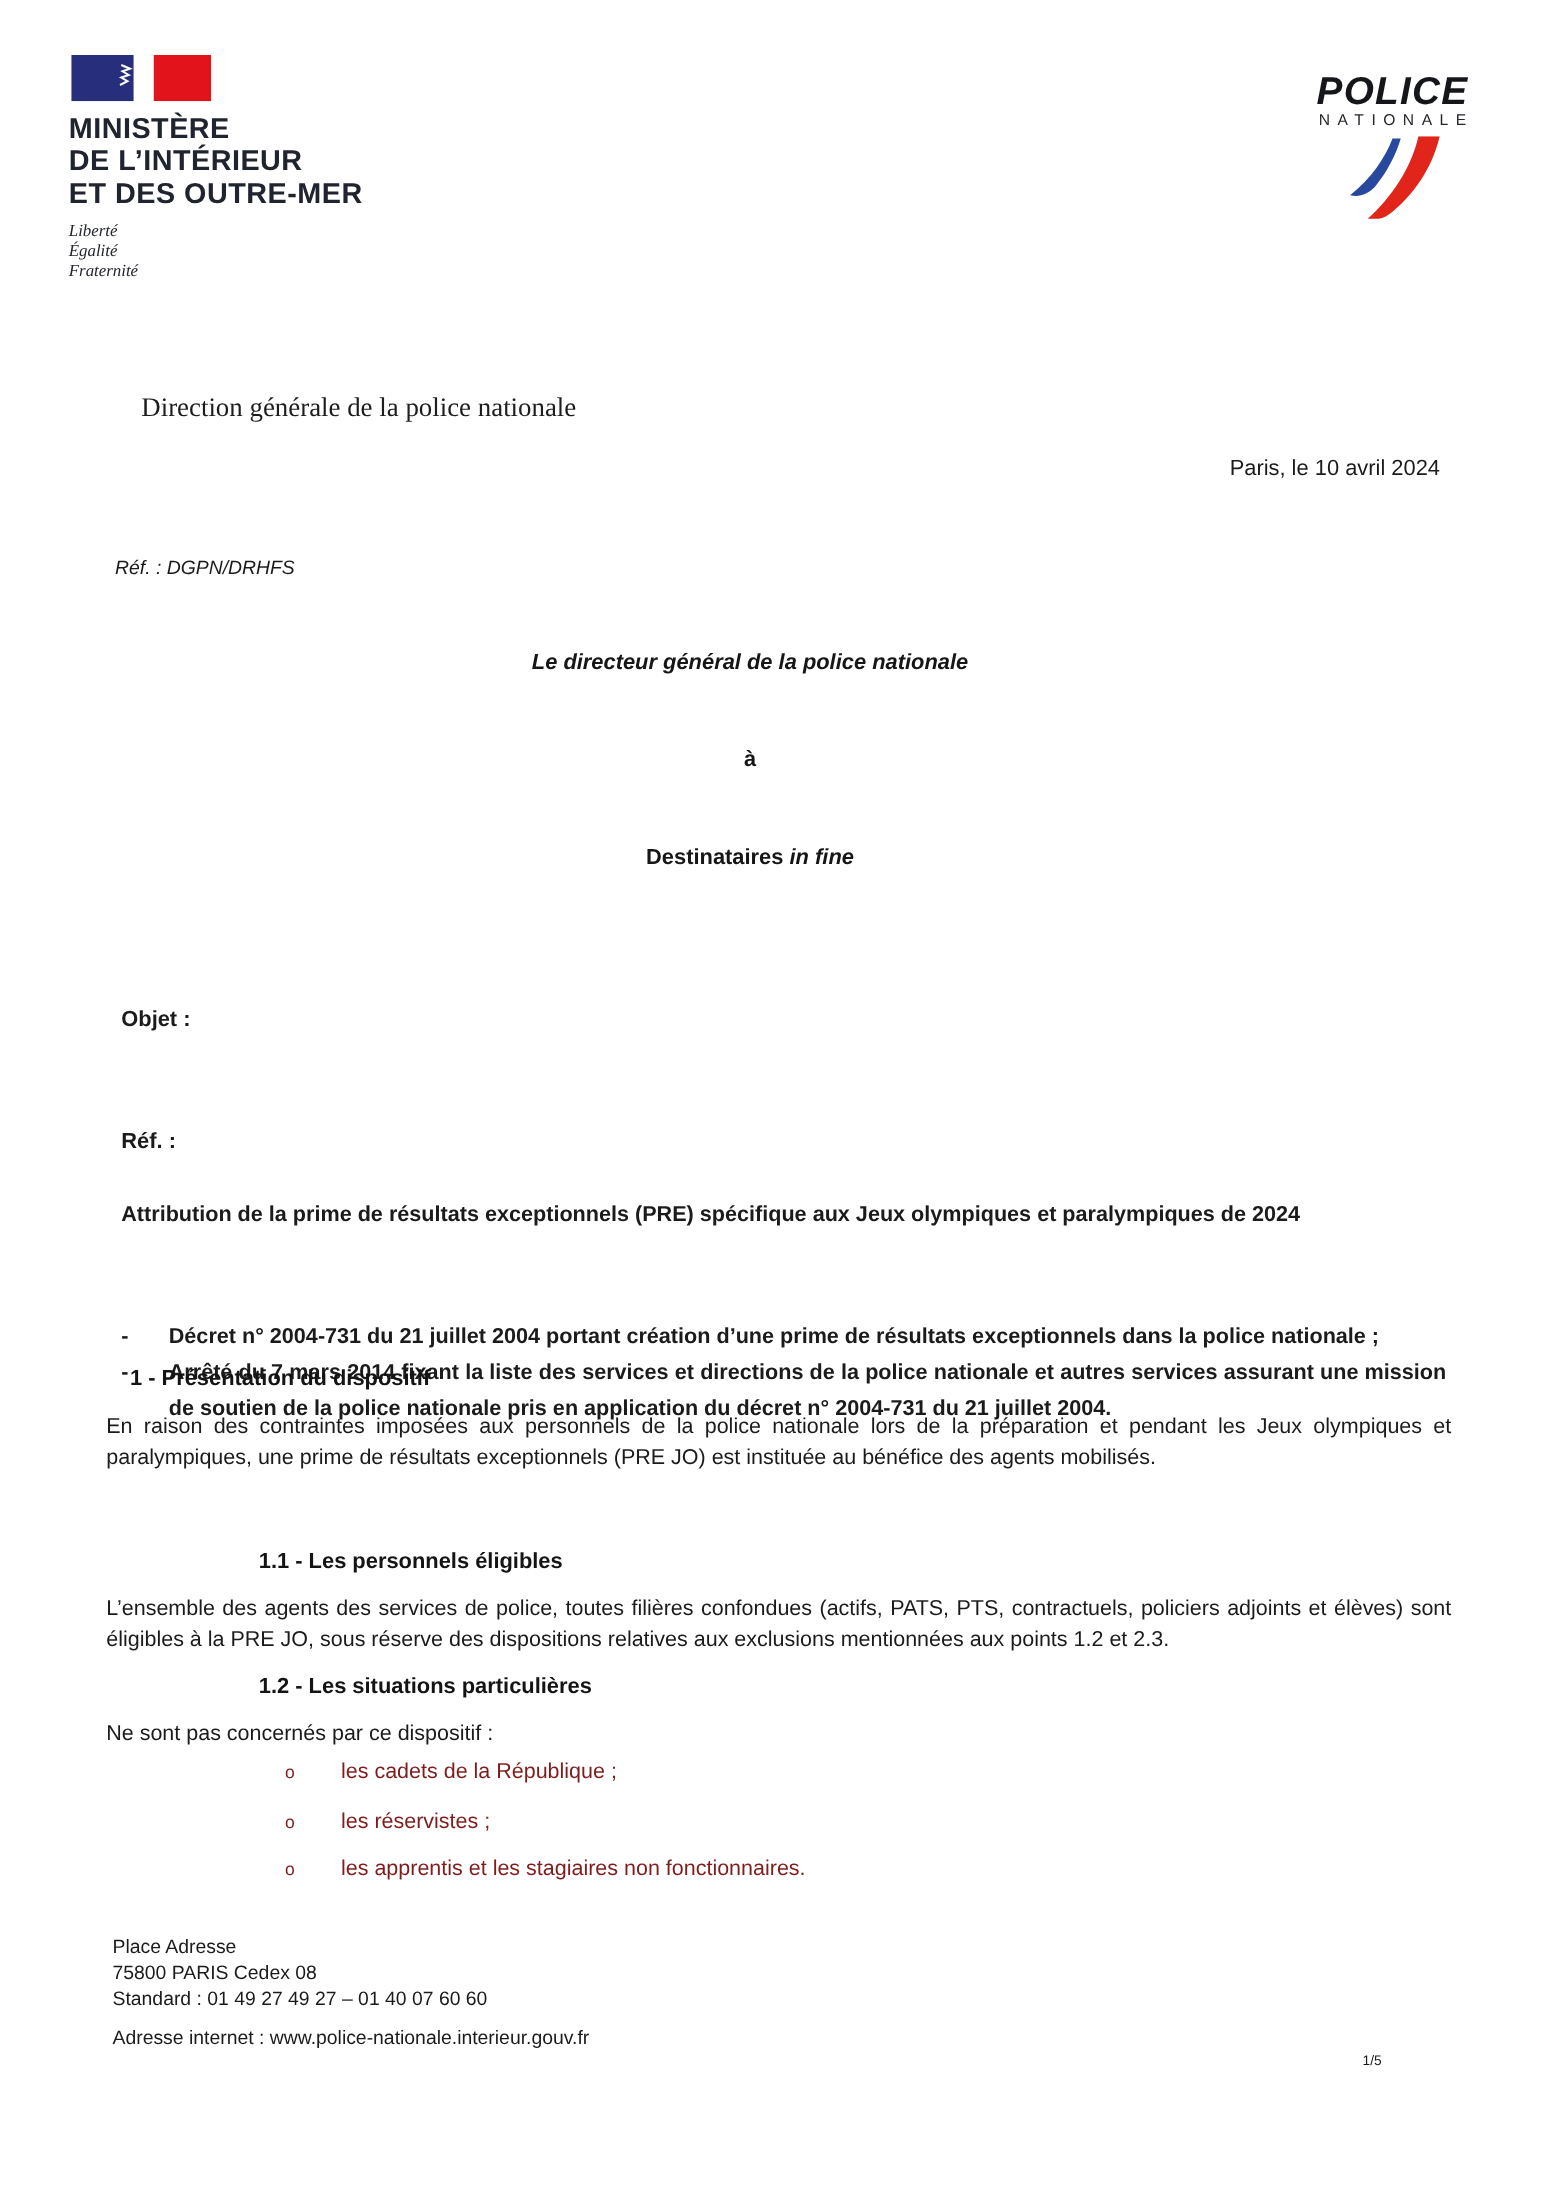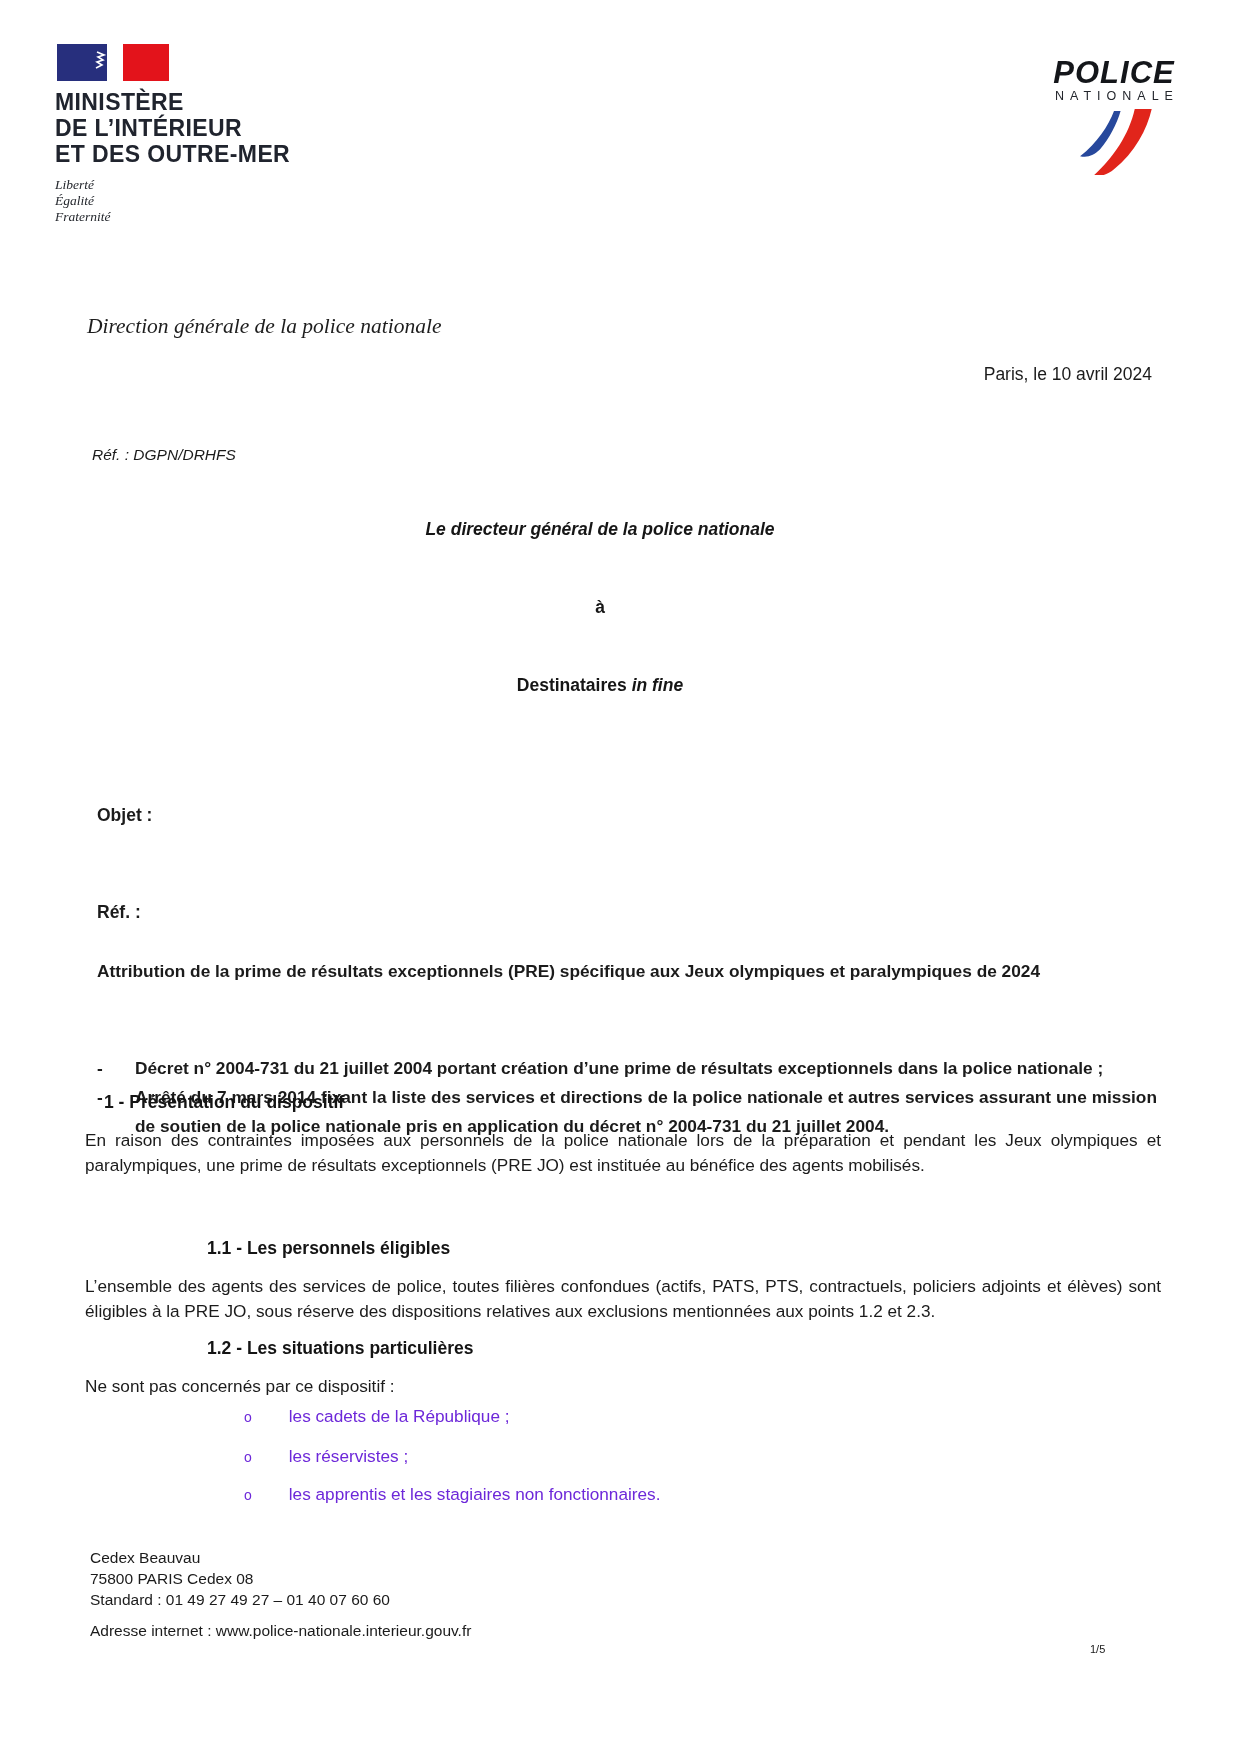--- a/index.html
+++ b/index.html
@@ -12,21 +12,21 @@
   .ministry { position:absolute; top:44px; left:55px; }
   .flag-icon { display:block; margin-left:2px; margin-bottom:8px; }
   .ministry-name { font-weight:700; font-size:23px; line-height:26px; letter-spacing:0.4px; color:#20242e; }
   .motto { margin-top:10px; font-family:"Liberation Serif", serif; font-style:italic; font-size:13.5px; line-height:16px; color:#23262c; }
   
   .pn-logo { position:absolute; top:58px; right:46px; width:160px; text-align:center; }
   .pn-title { font-weight:800; font-size:31px; letter-spacing:1px; line-height:30px; color:#14161a;font-style:italic; }
   .pn-sub { font-size:12.5px; letter-spacing:6px; color:#23262c; margin-top:1px; text-indent:6px; }
   .pn-swoosh { display:block; margin:6px auto 0 auto; }
   
-  .direction { position:absolute; top:314px; left:87px; font-family:"Liberation Serif", serif; font-style:italic; font-size:21.5px; color:#1d1d1d; }
+  .direction { position:absolute; top:314px; left:113px; font-family:"Liberation Serif", serif; font-size:21.5px; color:#1d1d1d; }
   .dateline  { position:absolute; top:364px; right:88px; font-size:17.5px; color:#1b1b1b; }
   .refline   { position:absolute; top:446px; left:92px; font-style:italic; font-size:15.5px; color:#1b1b1b; }
   
   .salut { position:absolute; left:0; width:1200px; text-align:center; font-weight:700; font-size:17.5px; color:#161616; }
   .salut-from { top:519px;font-style:italic; }
   .salut-a    { top:597px; }
   .salut-to   { top:675px; }
   .salut .it  { font-style:italic;text-align:center; }
   
   .labelrow { position:absolute; left:97px; width:1060px; display:flex;flex-direction:column; }
@@ -38,21 +38,21 @@
   .dash-item .dash { position:absolute; left:0; top:0; font-weight:700; }
   
   .h-sec { position:absolute; font-weight:700; font-size:17.5px; color:#141414; margin:0; }
   .sec1-h  { top:1092px; left:104px; }
   .sec11-h { top:1238px; left:207px; }
   .sec12-h { top:1338px; left:207px; }
   .para { position:absolute; left:85px; width:1076px; font-size:17.2px; line-height:25px; text-align:justify; margin:0; color:#1b1b1b; }
   .para1 { top:1128px; }
   .para2 { top:1274px; }
   .intro { top:1374px; text-align:left; }
-  .o-item { position:absolute; left:244px; font-size:17.2px; color:#6d28d9; }
+  .o-item { position:absolute; left:228px; font-size:17.2px; color:#7f1d1d; }
   .o-item .o-marker { display:inline-block; width:40px; font-size:14px; }
   .ob1 { top:1406px; } .ob2 { top:1446px; } .ob3 { top:1484px; }
   
   .footer-address { position:absolute; top:1547px; left:90px; font-size:15.5px; line-height:21px; color:#1b1b1b; }
   .footer-web     { position:absolute; top:1622px; left:90px; font-size:15.5px; color:#1b1b1b; }
   .pagenum        { position:absolute; top:1643px; left:1090px; font-size:11px; color:#1b1b1b; }
 </style>
 </head>
 <body>
 
@@ -132,20 +132,20 @@
   <div class="o-item ob2">
     <span class="o-marker">o</span>
     <span>les réservistes ;</span>
   </div>
   <div class="o-item ob3">
     <span class="o-marker">o</span>
     <span>les apprentis et les stagiaires non fonctionnaires.</span>
   </div>
 
   <div class="footer-address">
-    <div>Cedex Beauvau</div>
+    <div>Place Adresse</div>
     <div>75800 PARIS Cedex 08</div>
     <div>Standard : 01 49 27 49 27 – 01 40 07 60 60</div>
   </div>
   <div class="footer-web">Adresse internet : www.police-nationale.interieur.gouv.fr</div>
   <div class="pagenum">1/5</div>
 
 </div>
 
 </body></html>

